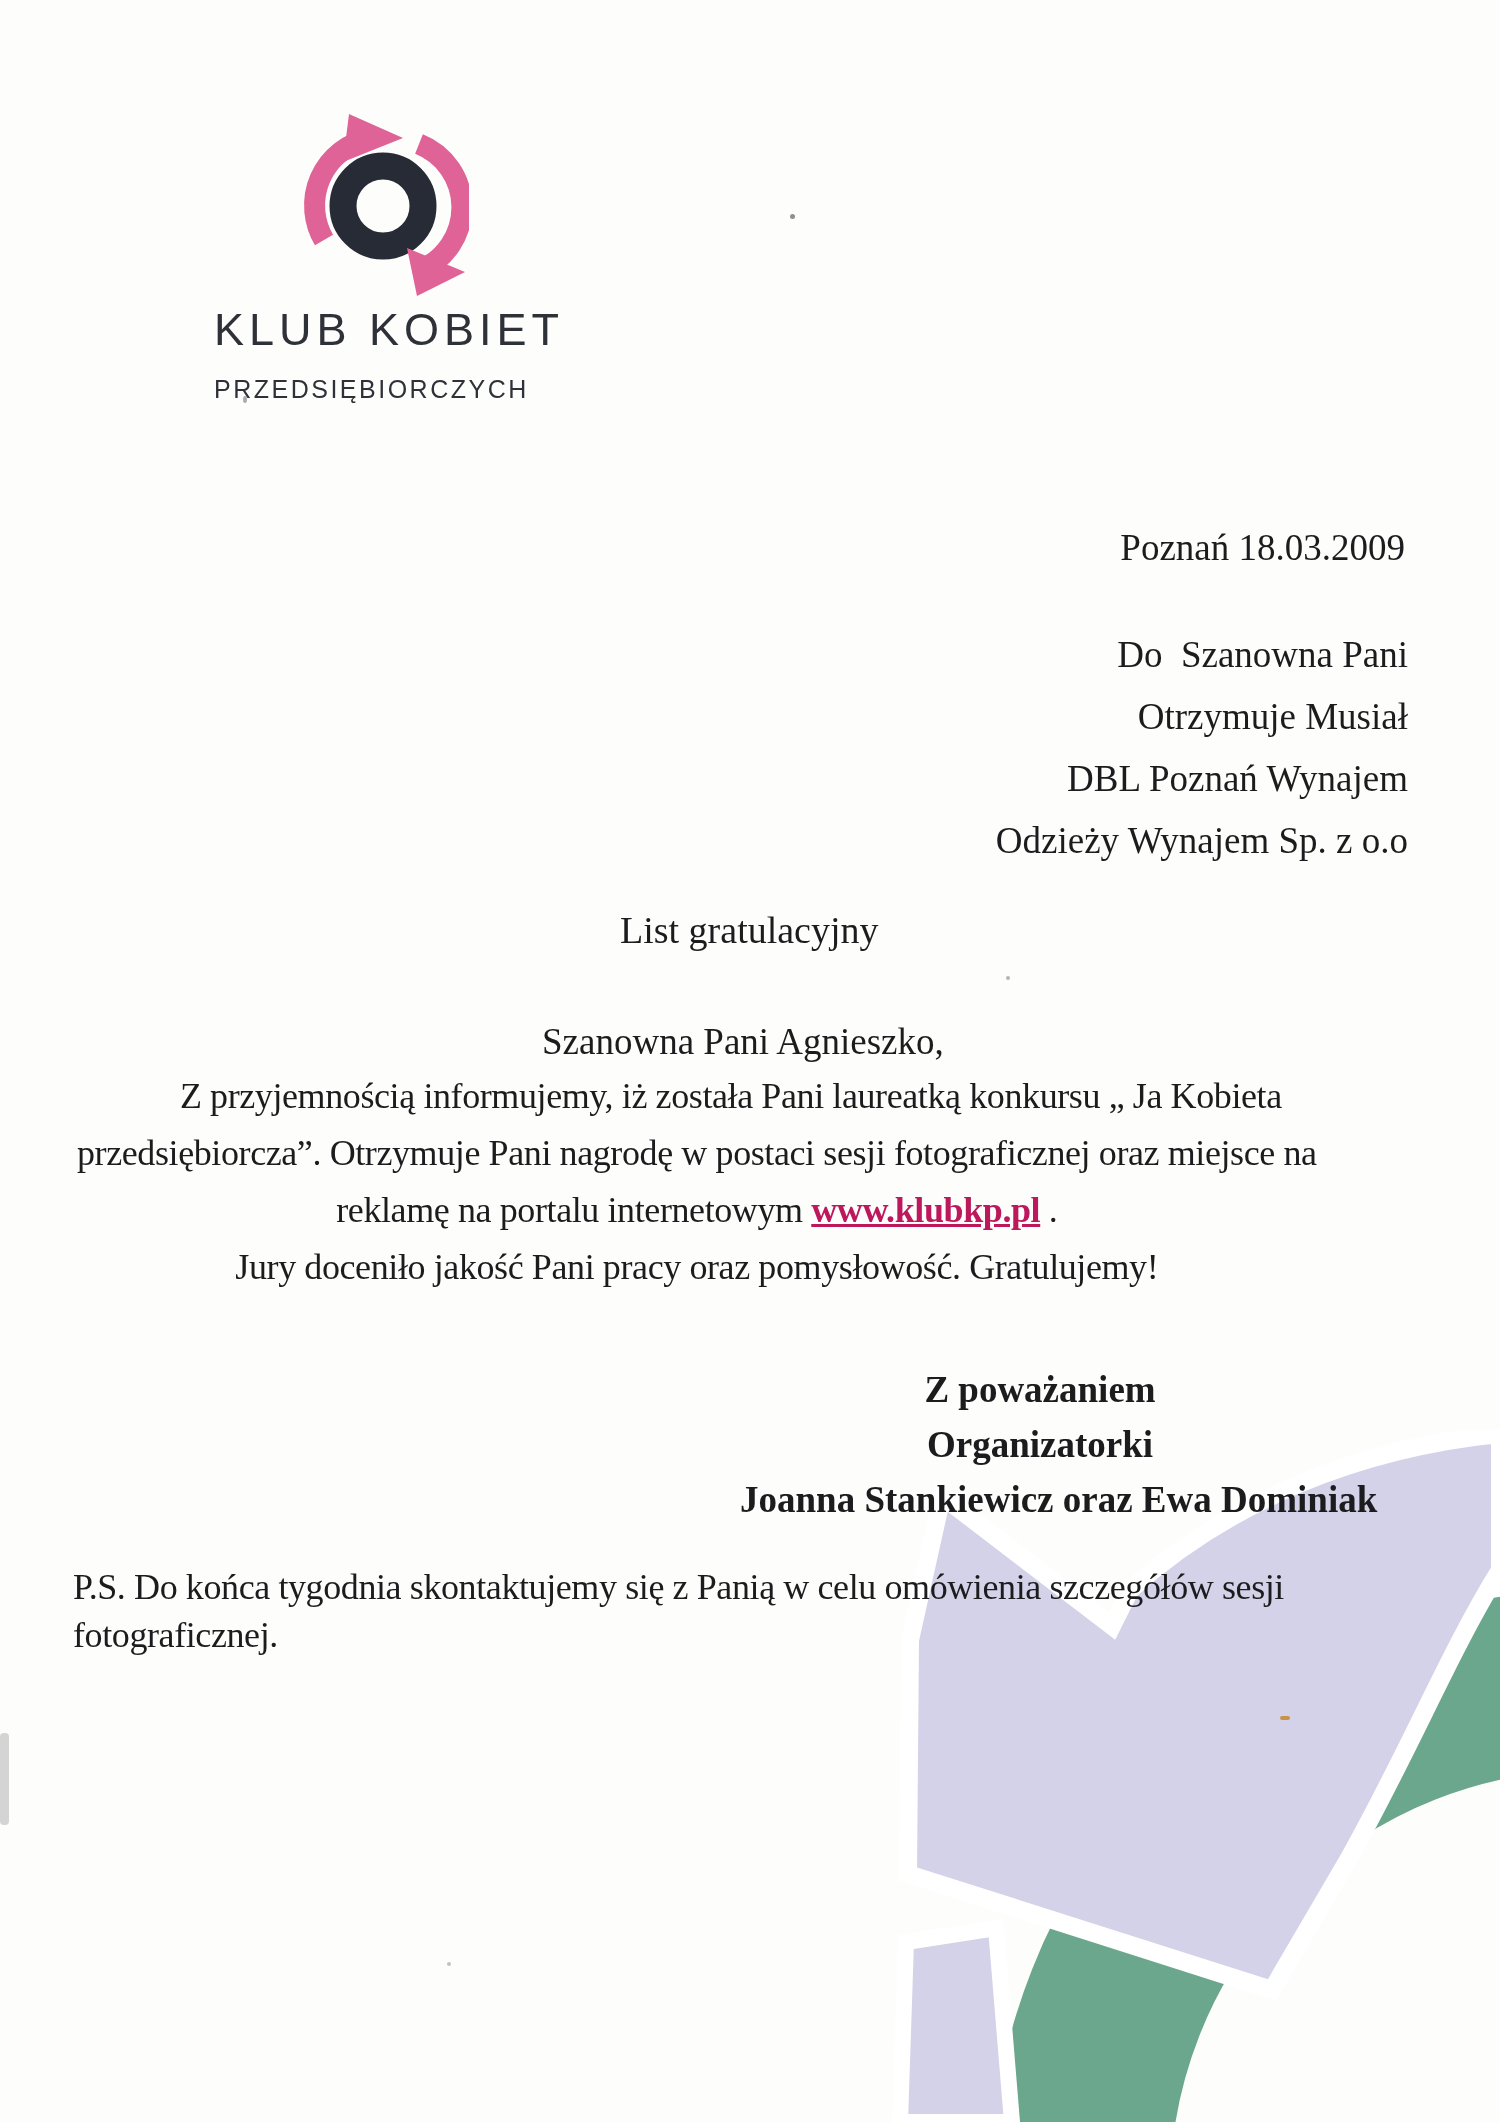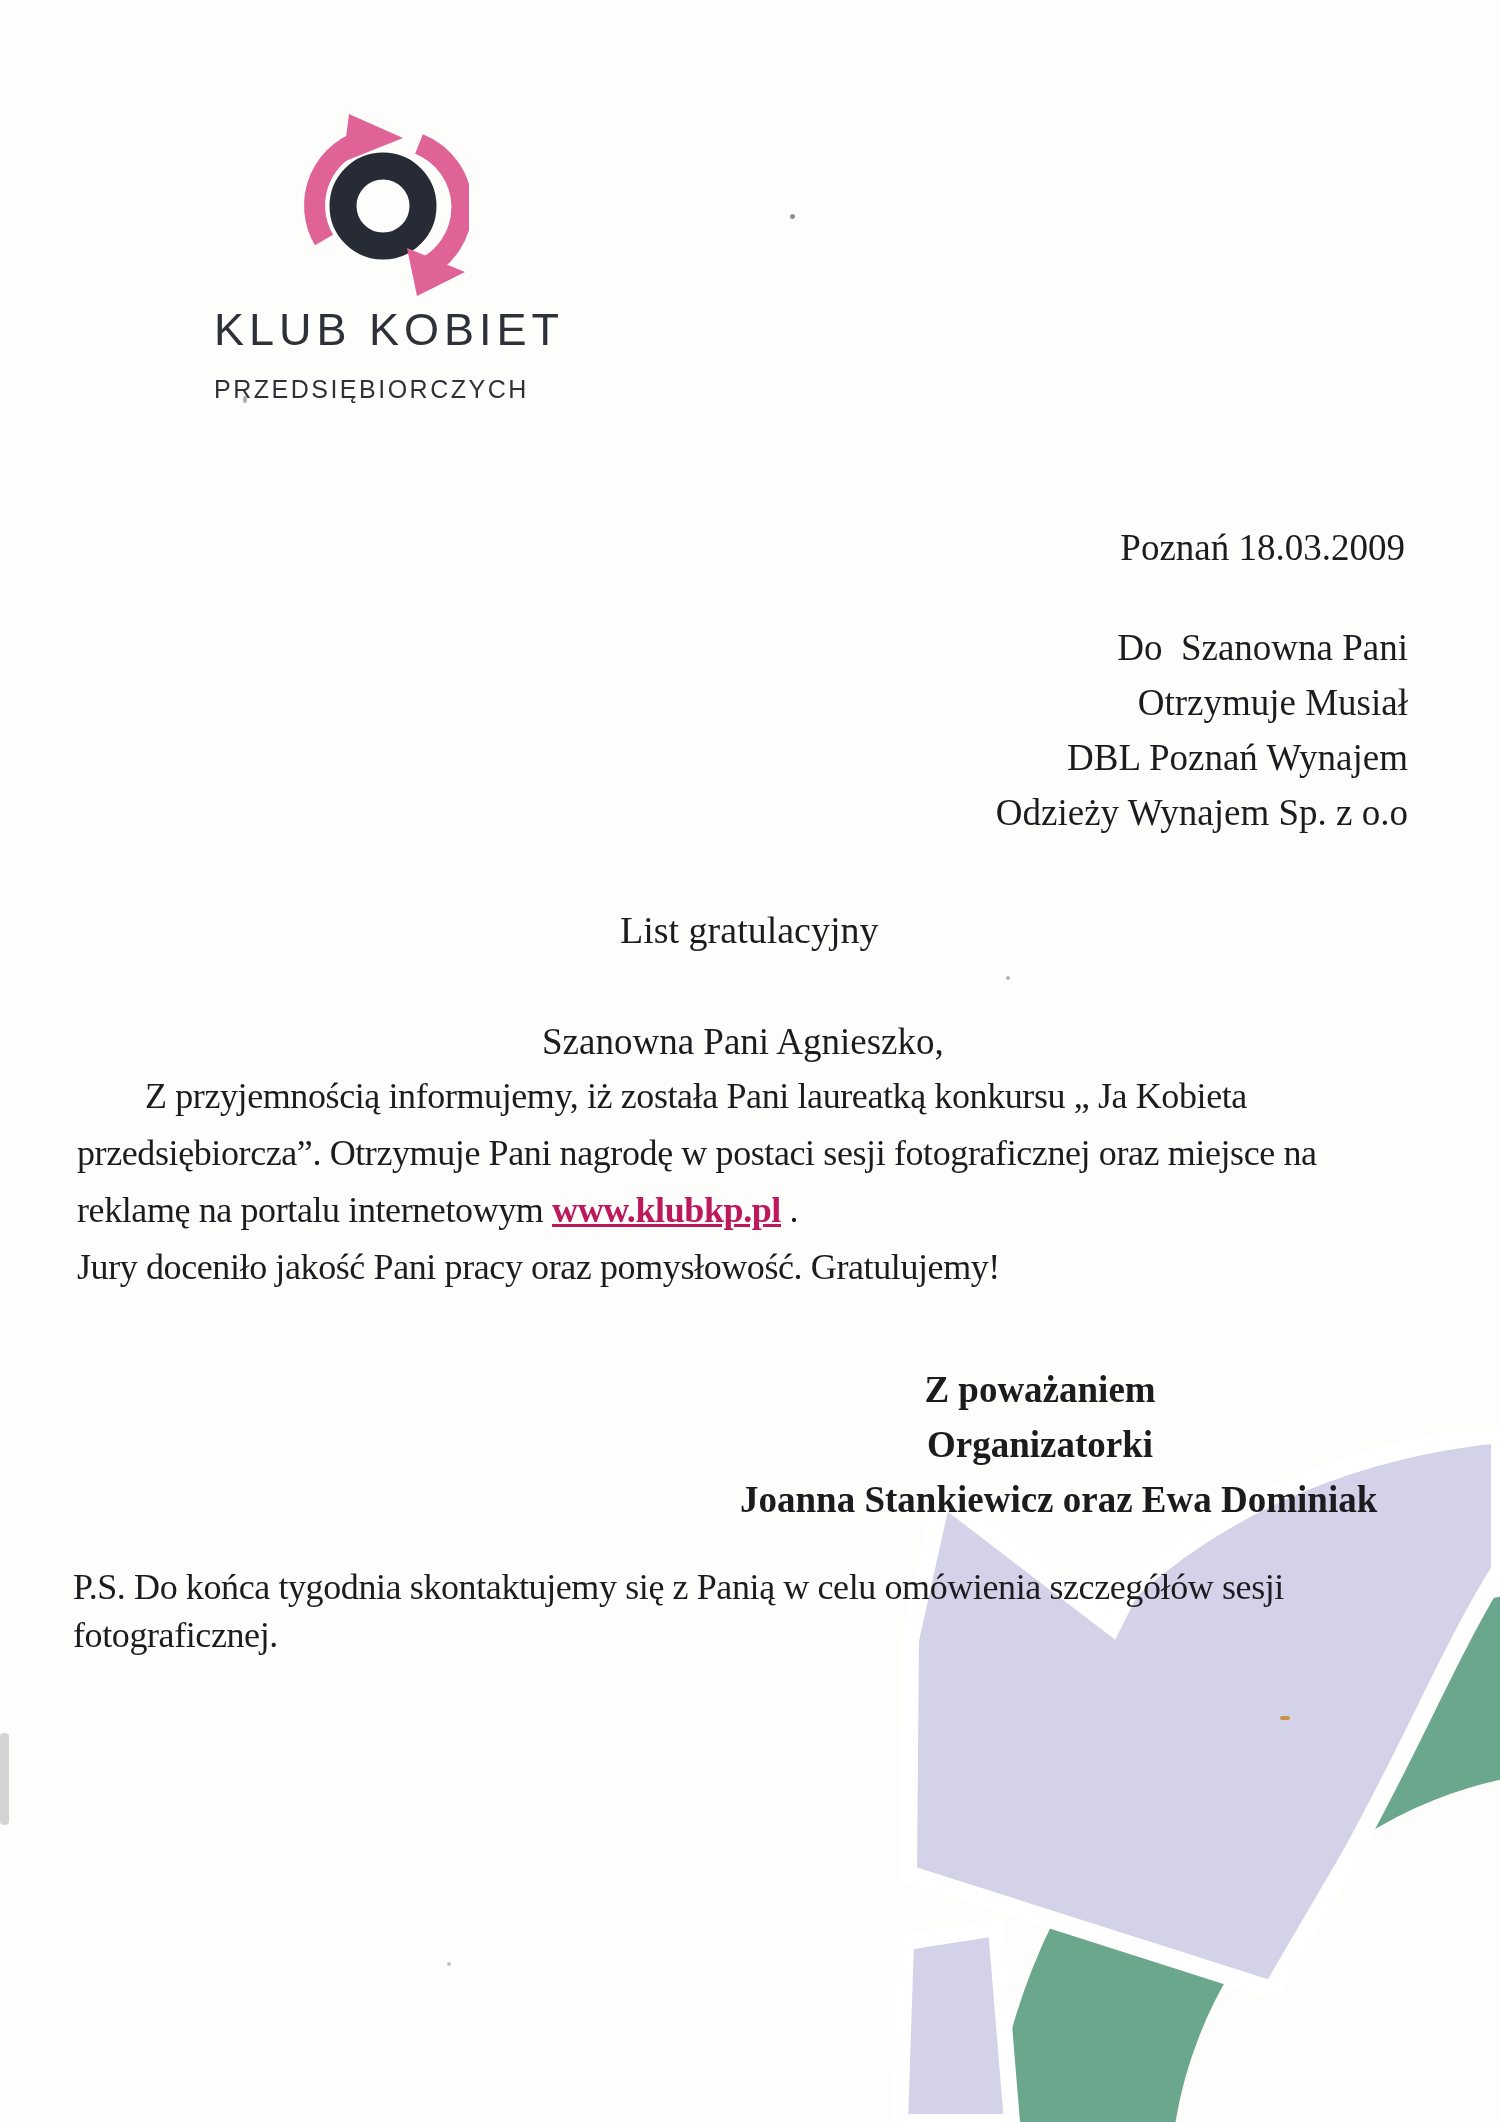--- a/index.html
+++ b/index.html
@@ -20,25 +20,25 @@
     margin-top:8px;white-space:nowrap;font-weight:400;
   }
   .logo-line2{
     font-family:"Liberation Sans", sans-serif;
     font-size:25px;letter-spacing:2.5px;color:#2e3138;
     margin-top:19px;white-space:nowrap;font-weight:400;
   }
   
   .dateline{position:absolute;right:95px;top:526px;font-size:37px;white-space:pre;}
   .recipient{position:absolute;right:92px;top:620px;font-size:37px;line-height:55px;text-align:right;}
-  .recipient div{white-space:pre;}
+  .recipient div{white-space:pre;margin-top:7px;}
   .title{position:absolute;left:620px;top:908px;font-size:38px;white-space:pre;}
   .salutation{position:absolute;left:542px;top:1020px;font-size:37px;white-space:pre;}
   .bodytext{position:absolute;left:77px;top:1068px;font-size:36px;line-height:57px;letter-spacing:-0.4px;}
-  .bodytext .line{white-space:pre;}
+  .bodytext .line{white-space:pre;text-align:center;}
   .bodytext .indent{text-indent:68px;}
   .letter-link{font-weight:bold;text-decoration:underline;cursor:pointer;}
   .closing{position:absolute;left:740px;top:1362px;width:600px;text-align:center;
            font-size:37px;line-height:55px;}
   .closing div{white-space:pre;font-weight:bold;}
   .ps{position:absolute;left:73px;top:1563px;font-size:36px;line-height:48px;letter-spacing:-0.4px;z-index:3;}
   .ps div{white-space:pre;}
   
   .watermark{position:absolute;left:880px;top:1430px;z-index:0;}
   .above-wm{z-index:2;}

